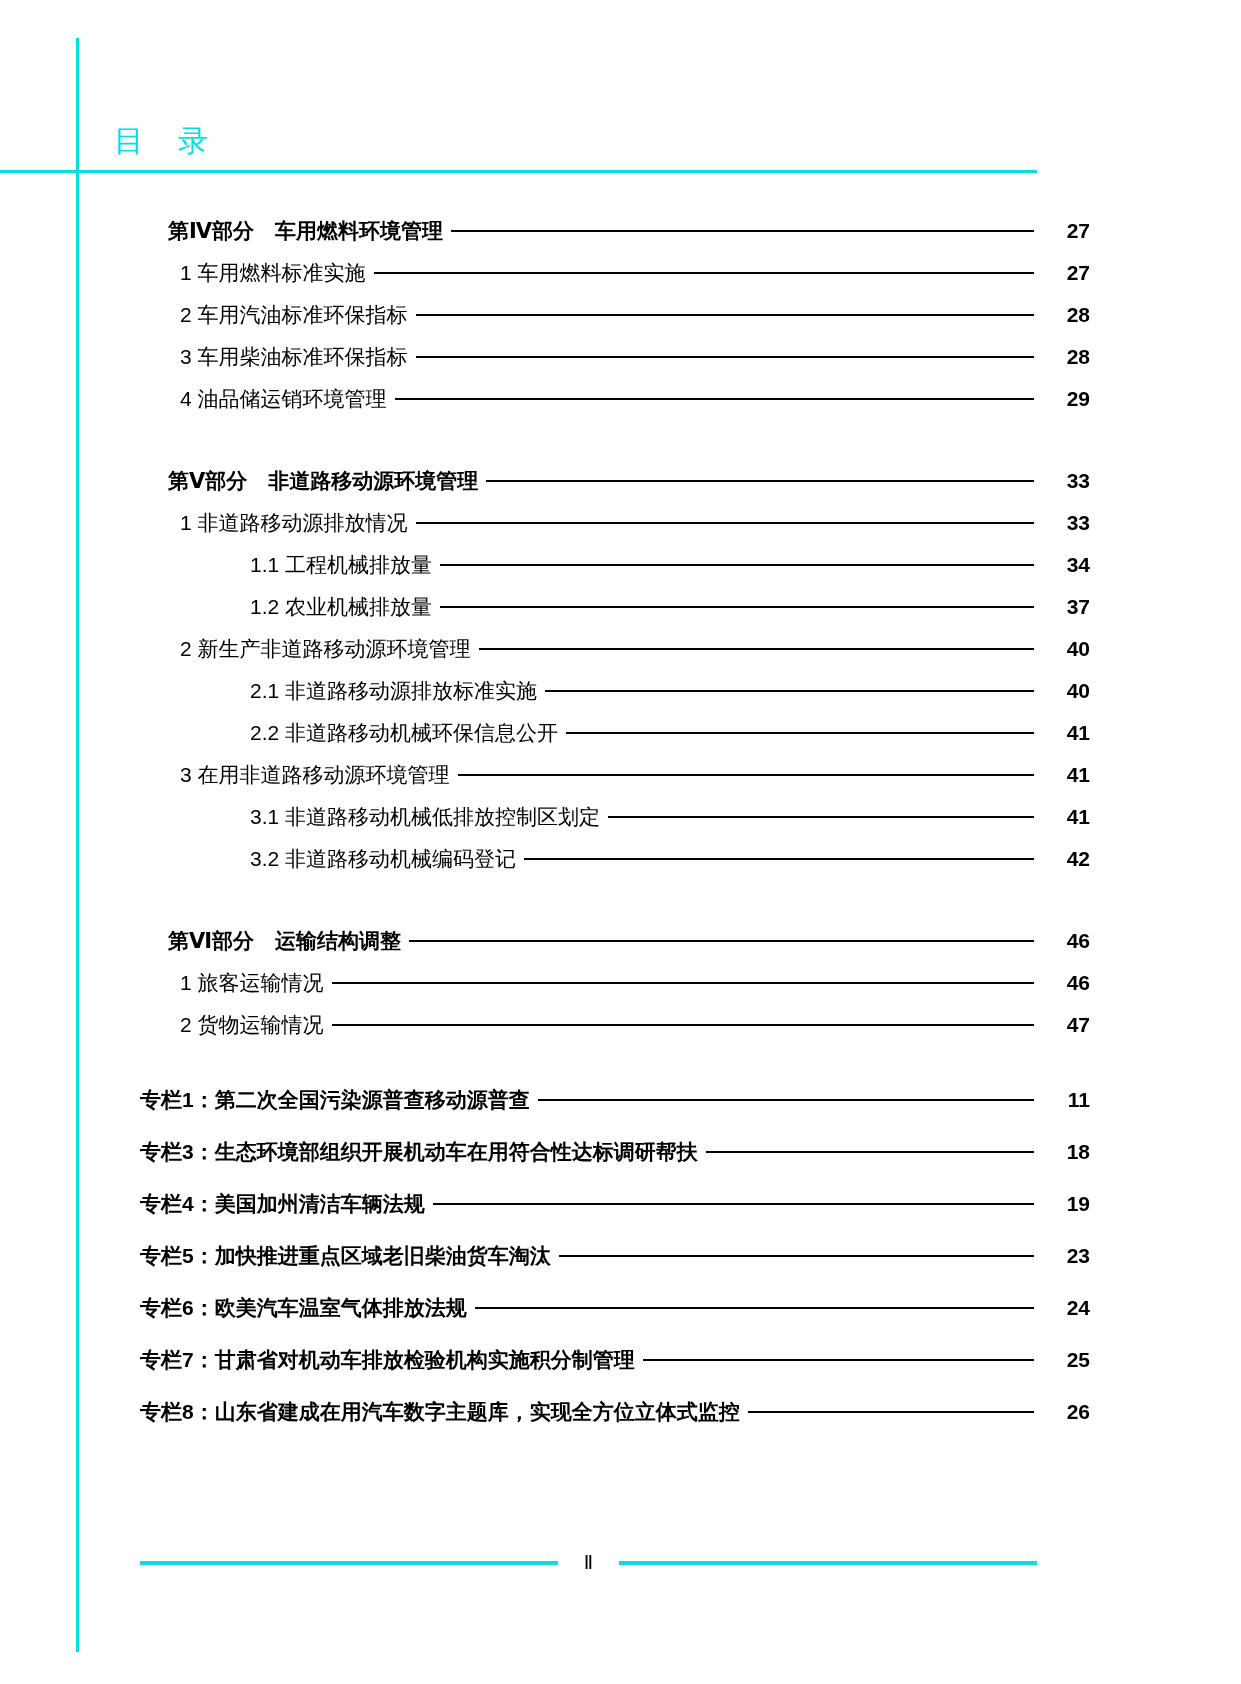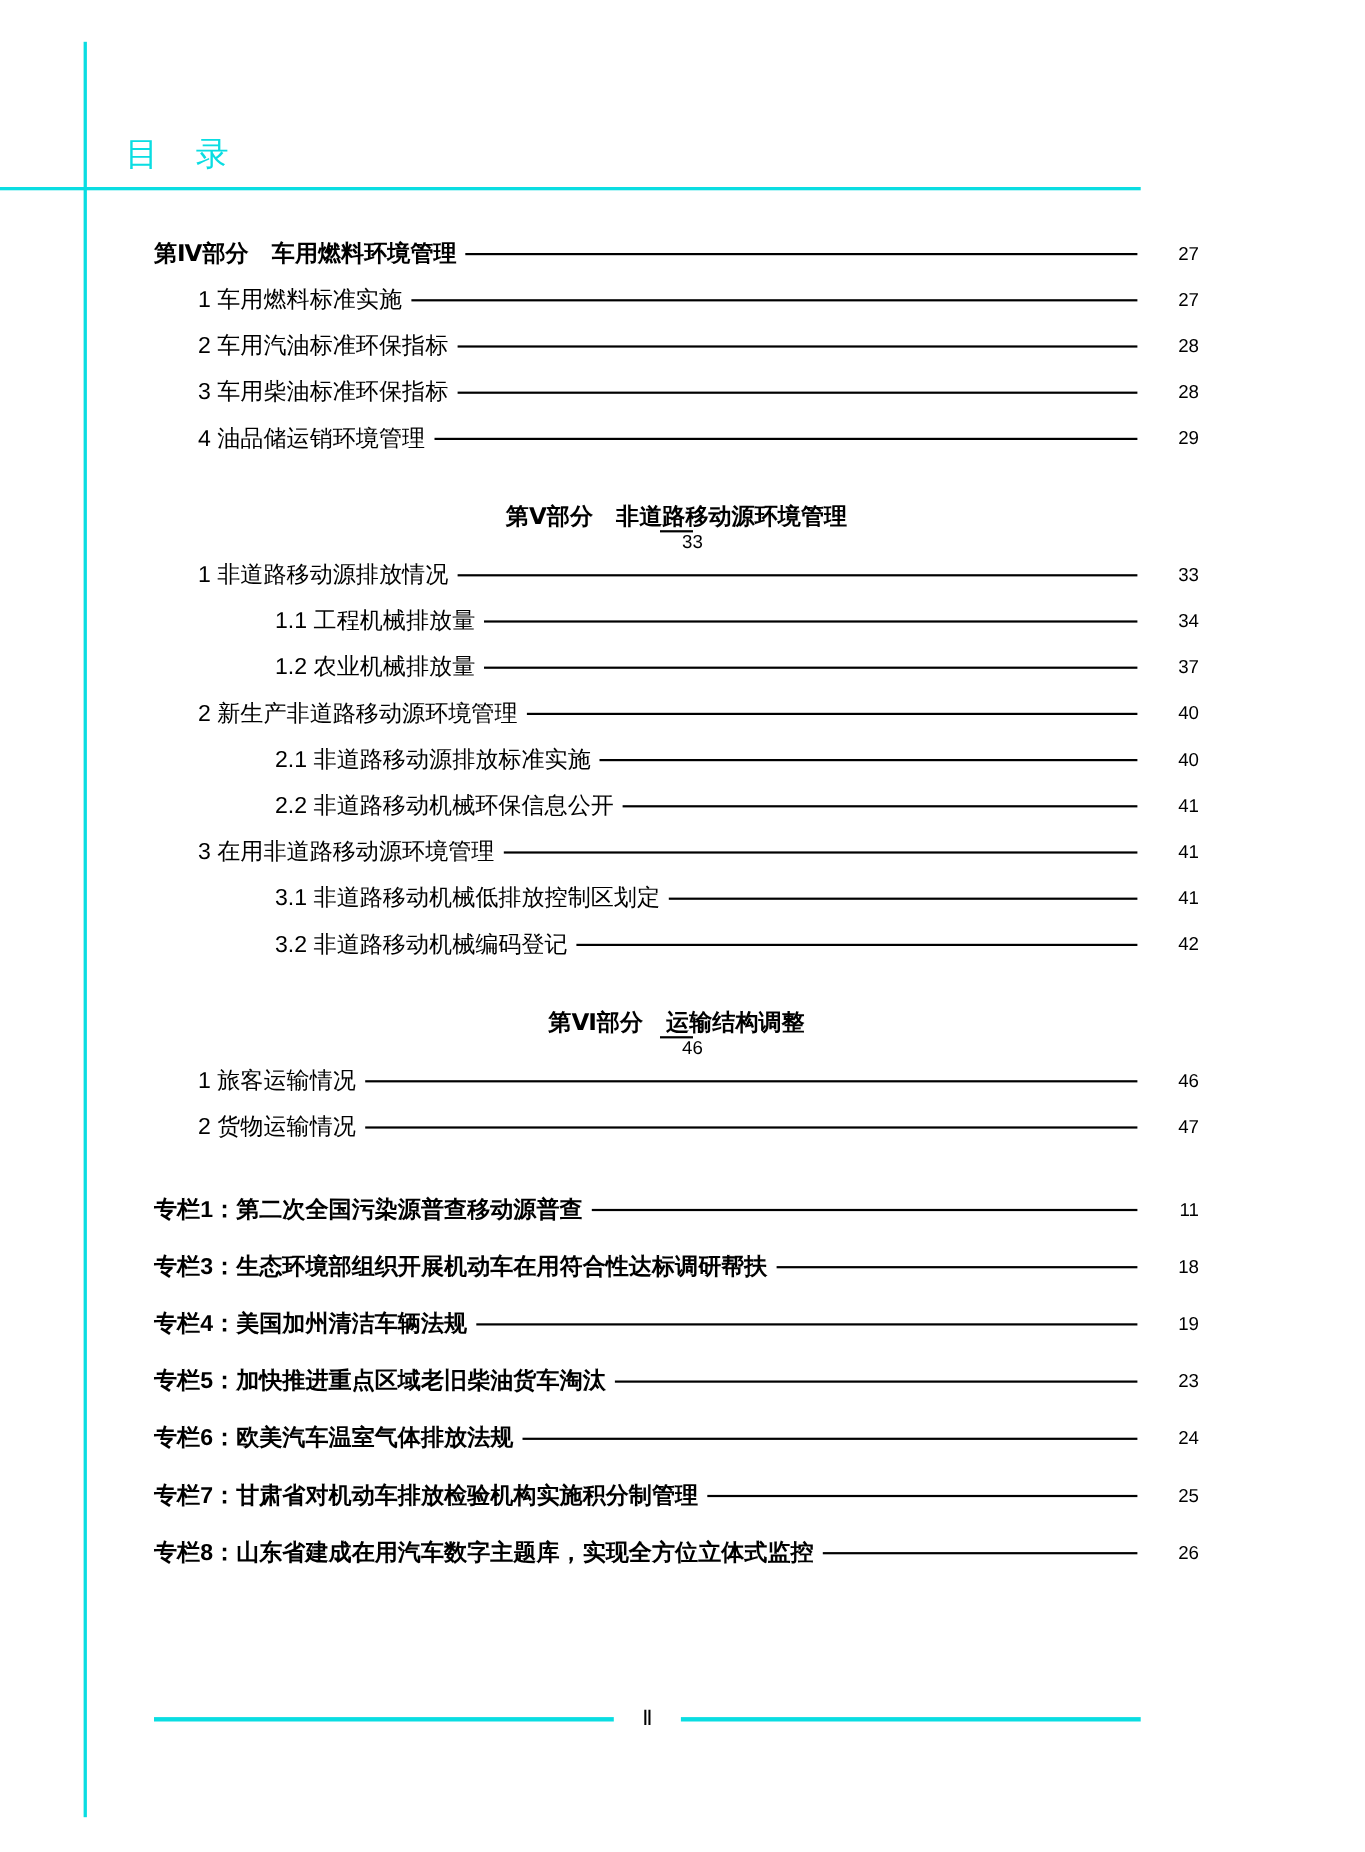--- a/index.html
+++ b/index.html
@@ -41,37 +41,37 @@
     width: 950px;
   }
   .toc-row {
     display: flex;
     align-items: center;
     height: 42px;
     font-size: 21px;
     line-height: 1;
   }
   .toc-row.col-row { height: 52px; }
-  .toc-row.section { font-weight: bold; }
-  .toc-row.gap-before { margin-top: 40px; flex-direction: column; }
+  .toc-row.section { font-weight: bold; margin-left: 28px; }
+  .toc-row.gap-before { margin-top: 40px; }
   .col-list { margin-top: 28px; }
   .col-list .toc-row { font-weight: bold; }
   .lvl-1 { padding-left: 40px; }
   .lvl-2 { padding-left: 110px; }
   .leader {
     flex: 1;
     border-top: 2px solid #000000;
     margin: 2px 8px 0 8px;
     min-width: 30px;
   }
   .pagenum {
     width: 48px;
     text-align: right;
-    font-weight: normal;
-    font-size: 17px;
+    font-weight: bold;
+    font-size: 21px;
     flex: none;
   }
   .label { white-space: nowrap; flex: none; }
   
   .footer {
     position: absolute;
     left: 140px; top: 1553px;
     width: 897px;
     display: flex;
     align-items: center;

